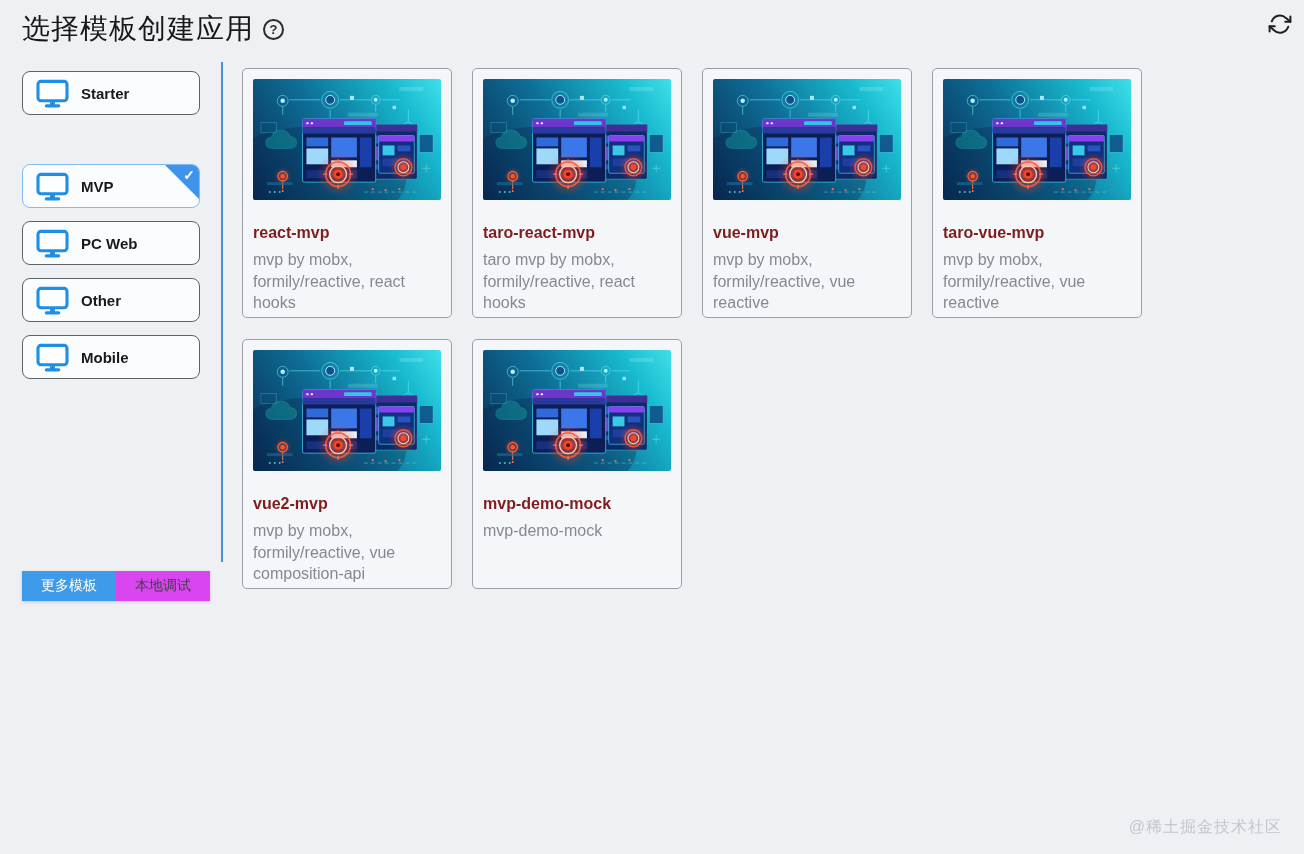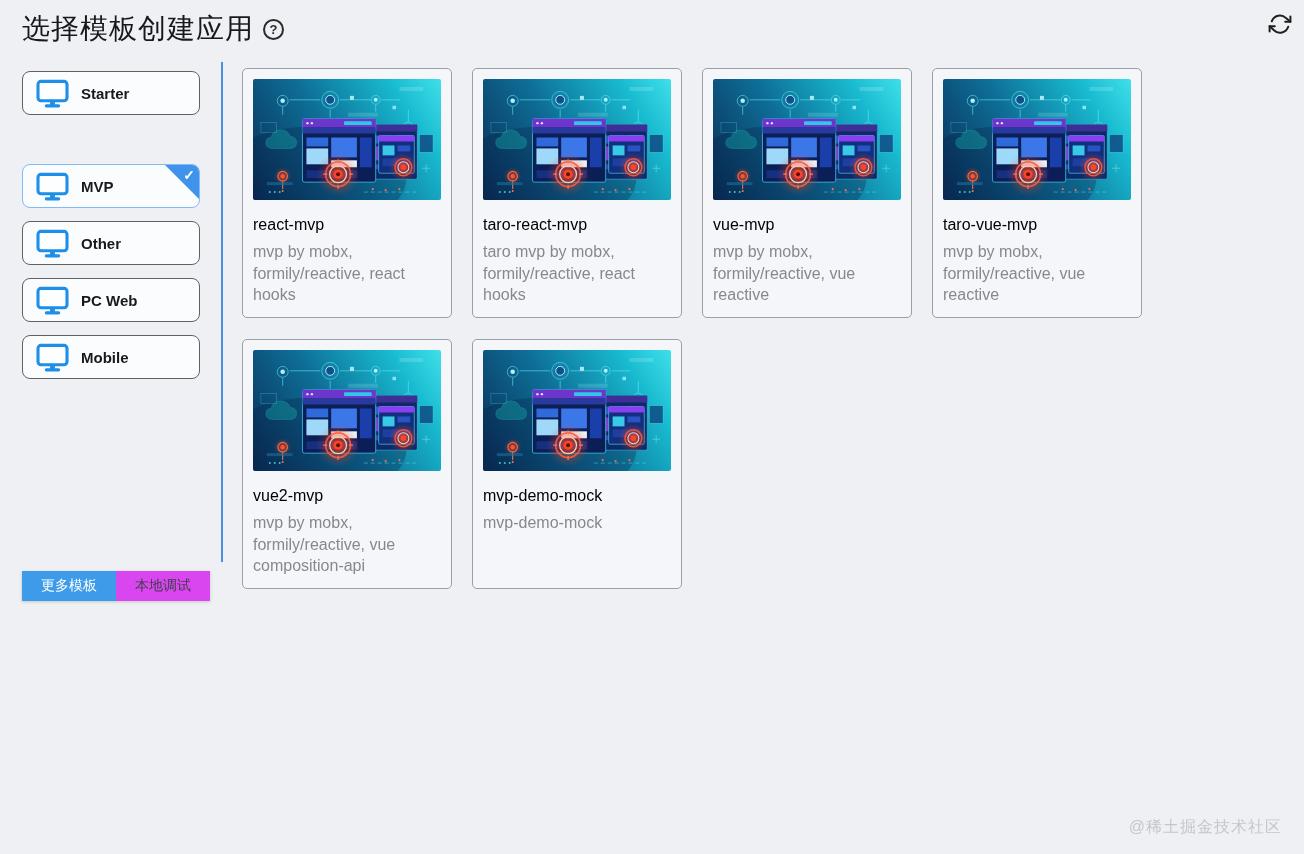--- a/index.html
+++ b/index.html
@@ -38,21 +38,21 @@
   .tab { width:94px; height:30px; display:flex; align-items:center; justify-content:center;
          font-size:14px; color:#3c3f44; background:#d946ef; cursor:pointer; }
   .tab.active { background:#3e9be9; color:#ffffff; }
 
   
   .grid { position:absolute; left:242px; top:68px; width:930px;
           display:grid; grid-template-columns:repeat(4,210px); gap:21px 20px; }
   .card { width:210px; height:250px; background:#f4f6f9; border:1px solid #9aa0a5;
           border-radius:5px; padding:10px 10px 0 10px; cursor:pointer; }
   .thumb { width:188px; height:121px; border-radius:2px; display:block; }
-  .card-title { margin-top:16px; font-size:16px; font-weight:400; color:#000000; }
+  .card-title { margin-top:24px; font-size:16px; font-weight:700; color:#7f1d1d; }
   .card-desc { margin-top:7px; font-size:16px; color:#85898e; line-height:21.5px; white-space:pre-line; }
 
   .watermark { position:absolute; right:22px; bottom:16px; font-size:16px; color:#c3c7cd; letter-spacing:1px; }
 </style>
 </head>
 <body>
 
 <svg width="0" height="0" style="position:absolute" aria-hidden="true">
   <defs>
     <linearGradient id="tg-bg" x1="0" y1="122" x2="190" y2="0" gradientUnits="userSpaceOnUse">
@@ -193,29 +193,29 @@
         </svg>
     <span class="lbl">MVP</span>
     <span class="corner"></span>
     <span class="corner-check">✓</span>
   </div>
 
   <div class="sidebar-item">
     <svg class="mon">
           <use href="#icon-monitor"></use>
         </svg>
+    <span class="lbl">PC Web</span>
+
+  </div>
+
+  <div class="sidebar-item">
+    <svg class="mon">
+          <use href="#icon-monitor"></use>
+        </svg>
     <span class="lbl">Other</span>
-
-  </div>
-
-  <div class="sidebar-item">
-    <svg class="mon">
-          <use href="#icon-monitor"></use>
-        </svg>
-    <span class="lbl">PC Web</span>
 
   </div>
 
   <div class="sidebar-item">
     <svg class="mon">
           <use href="#icon-monitor"></use>
         </svg>
     <span class="lbl">Mobile</span>
 
   </div>

